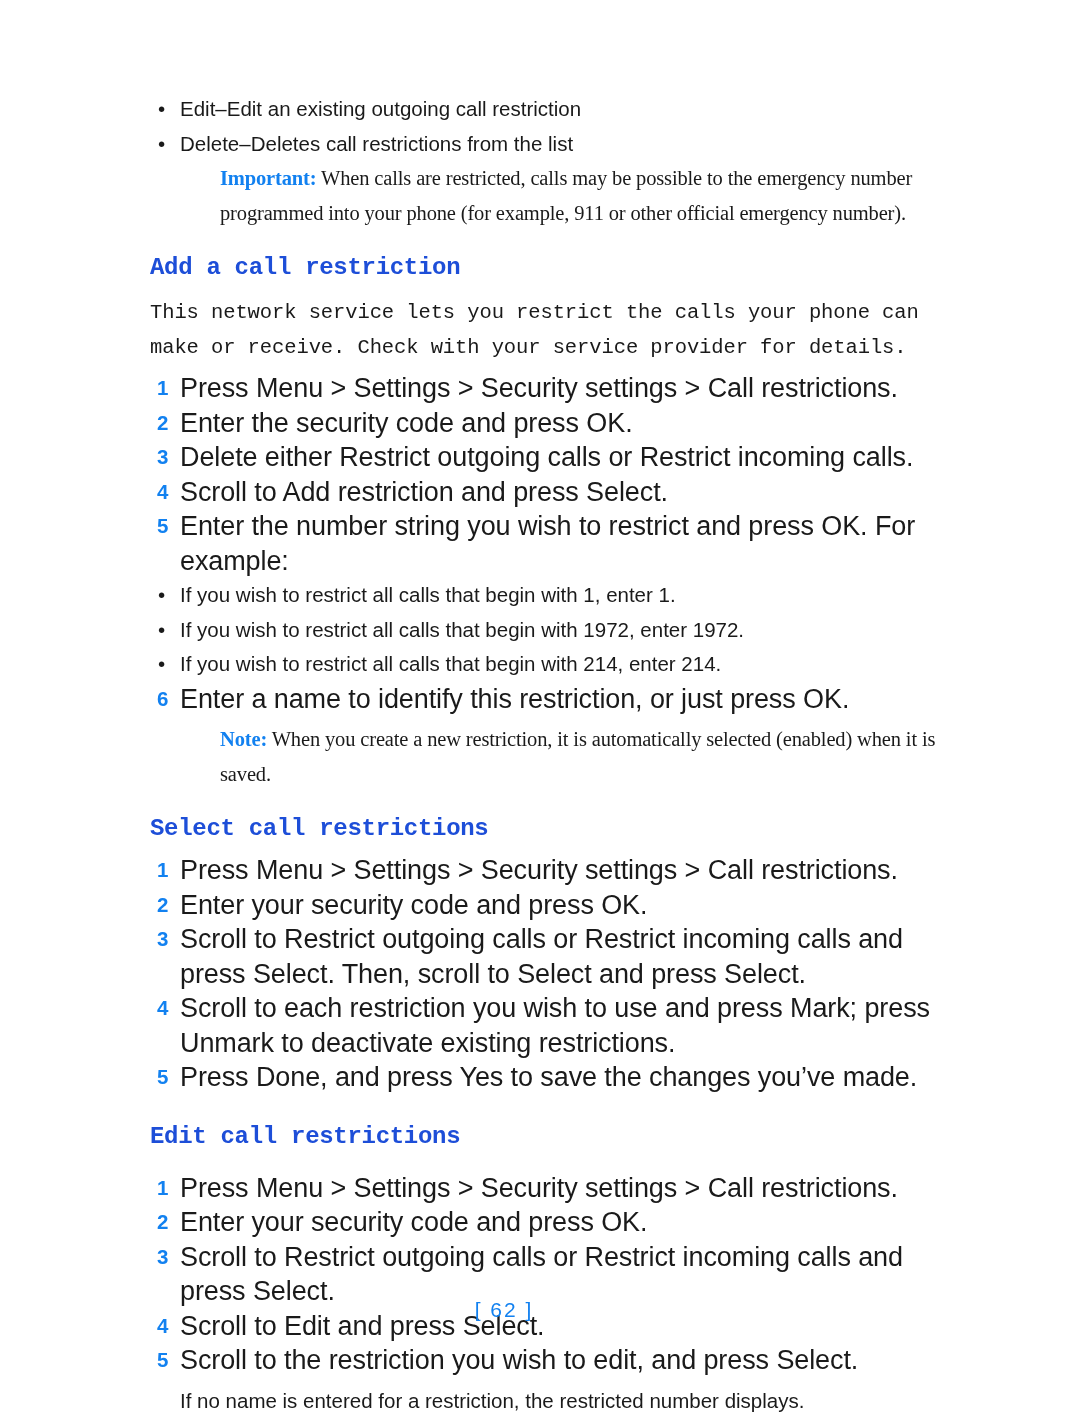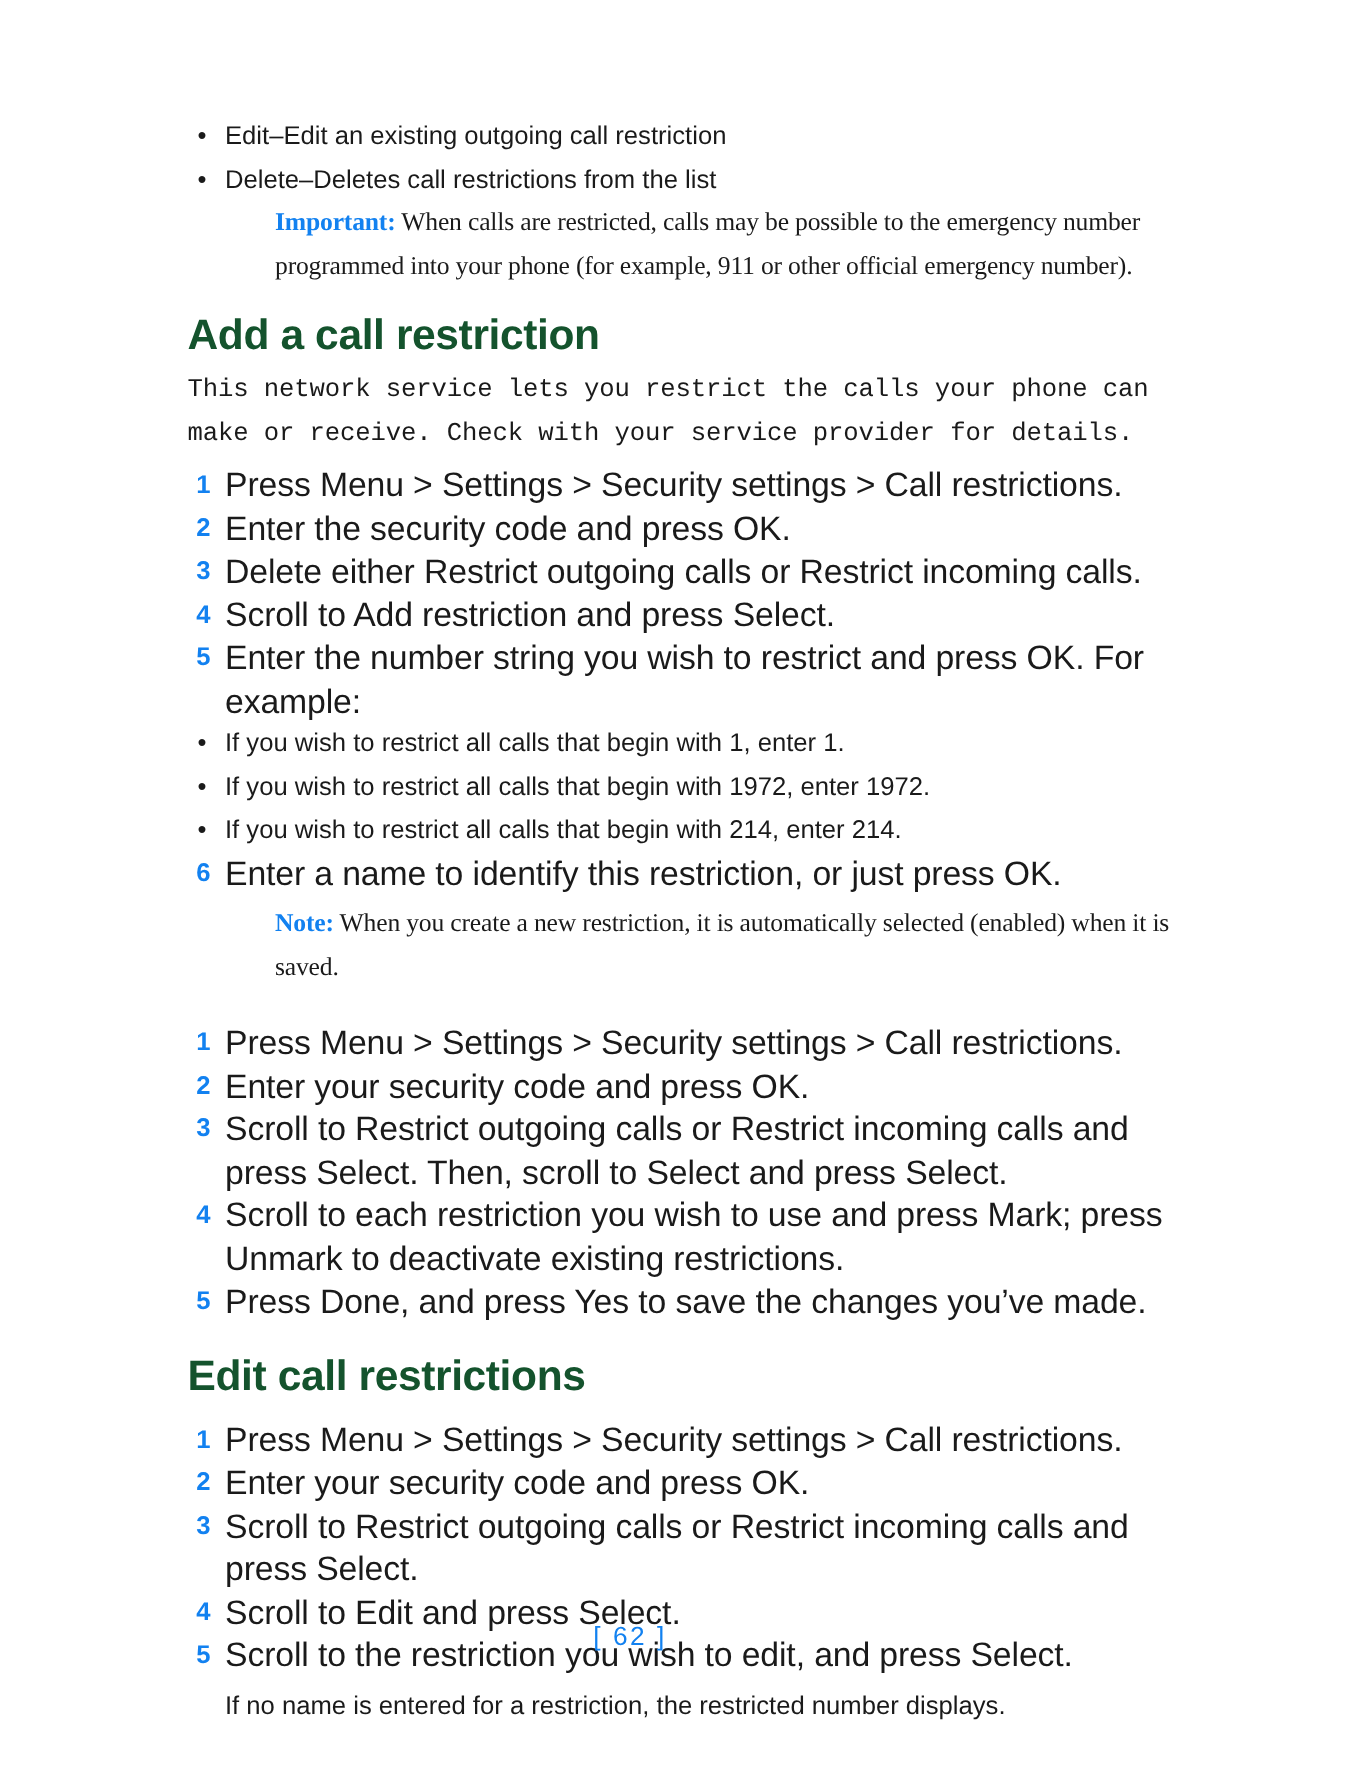--- a/index.html
+++ b/index.html
@@ -30,26 +30,27 @@
   .para {
     font-size: 20.5px;
     line-height: 34.5px;
     margin: 0;
     max-width: 795px;
     letter-spacing: -0.1px;
     font-family: Liberation Mono, monospace;
   }
 
   .heading {
-    color: #14532d;
-    font-size: 34px;
+    color: #1d4ed8;
+    font-size: 24px;
     line-height: 36px;
     font-weight: bold;
     margin: 0;
     letter-spacing: -0.3px;
+    font-family: Liberation Mono, monospace;
   }
 
   
   .bullet-row {
     display: flex;
     align-items: flex-start;
     max-width: 800px;
   }
   .bullet-row .bullet-dot {
     width: 30px;
@@ -195,20 +196,21 @@
       <div class="step-row">
         <span class="step-num">6</span>
         <span class="step-text"><span>Enter a name to identify this restriction, or just press </span><b>OK</b><span>.</span></span>
       </div>
     </div>
   <div class="sp-6"></div>
   <div class="callout"><span class="callout-label">Note:</span><span> When you create a new restriction, it is automatically selected (enabled) when it is saved.</span></div>
 
   <div class="sp-20"></div>
 
+  <h2 class="heading">Select call restrictions</h2>
   <div class="sp-6"></div>
   <div id="sec1-steps">
       <div class="step-row">
         <span class="step-num">1</span>
         <span class="step-text"><span>Press </span><b>Menu</b><span> &gt; </span><b>Settings</b><span> &gt; </span><b>Security settings</b><span> &gt; </span><b>Call restrictions</b><span>.</span></span>
       </div>
       <div class="step-row">
         <span class="step-num">2</span>
         <span class="step-text"><span>Enter your security code and press </span><b>OK</b><span>.</span></span>
       </div>

